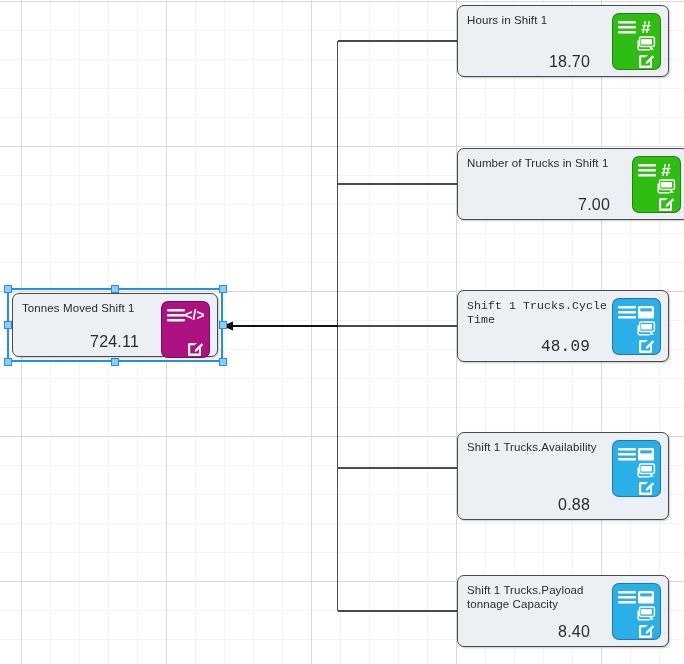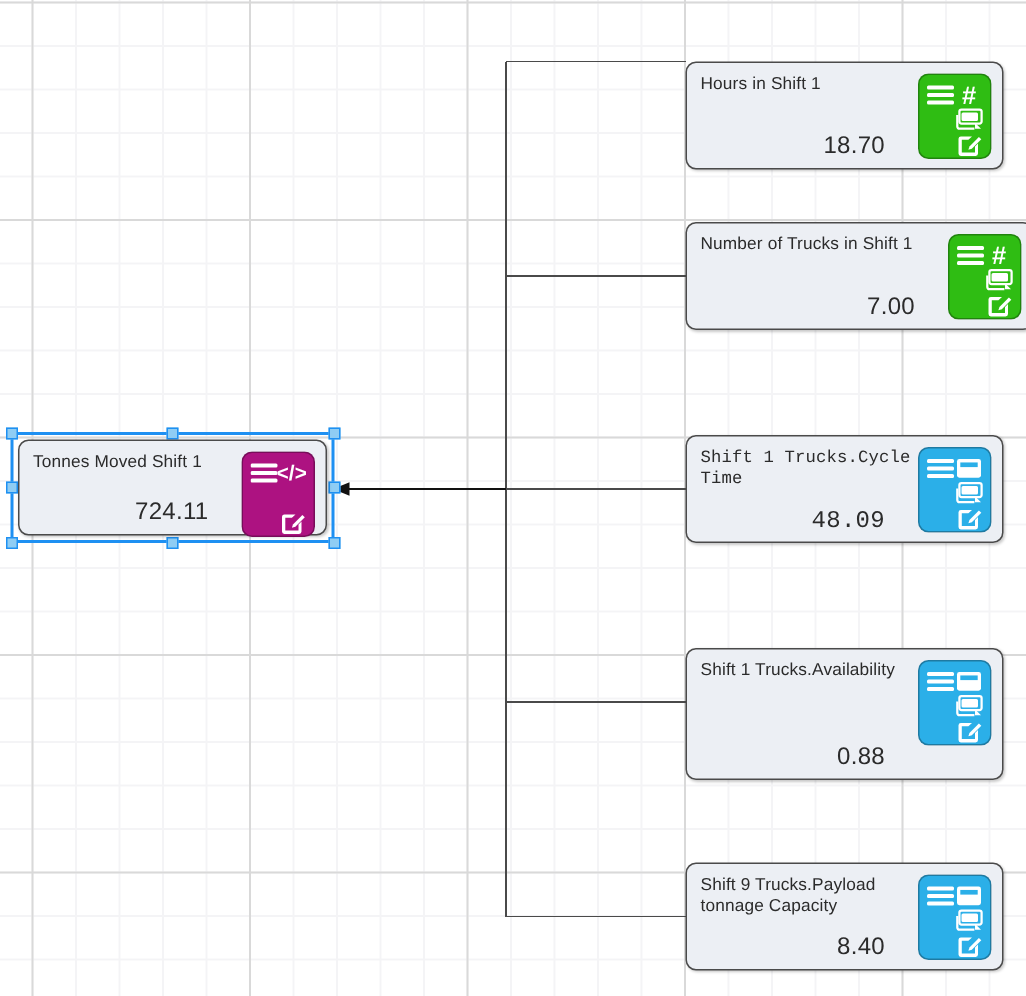--- a/index.html
+++ b/index.html
@@ -169,21 +169,21 @@
       <span class="ic ic-edit">
         <svg width="17" height="16" viewBox="0 0 17 16">
           <path d="M1 3.5 A1.6 1.6 0 0 1 2.6 2 H10 L7.6 4.2 H3.2 V12.6 H12 V8.6 L14 6.6 V13.4
                    A1.6 1.6 0 0 1 12.4 15 H2.6 A1.6 1.6 0 0 1 1 13.4 Z" fill="#ffffff"></path>
           <path d="M8.3 8.6 L14.6 2.3 L16.2 3.9 L9.9 10.2 L7.6 10.9 Z" fill="#ffffff"></path>
         </svg>
       </span>
     </div>
   </div>
 
-  <div class="node" style="left:457px; top:5px; width:212px; height:72px;margin-top:36px;">
+  <div class="node" style="left:457px; top:5px; width:212px; height:72px;">
     <div class="node-title">Hours in Shift 1</div>
     <div class="node-value">18.70</div>
     <div class="badge green">
       <span class="ic ic-menu">
         <svg width="19" height="15" viewBox="0 0 19 15">
           <rect x="0" y="1" width="18" height="2.6" rx="1" fill="#ffffff"></rect>
           <rect x="0" y="6" width="18" height="2.6" rx="1" fill="#ffffff"></rect>
           <rect x="0" y="11" width="18" height="2.6" rx="1" fill="#ffffff"></rect>
         </svg>
       </span>
@@ -316,21 +316,21 @@
         <svg width="17" height="16" viewBox="0 0 17 16">
           <path d="M1 3.5 A1.6 1.6 0 0 1 2.6 2 H10 L7.6 4.2 H3.2 V12.6 H12 V8.6 L14 6.6 V13.4
                    A1.6 1.6 0 0 1 12.4 15 H2.6 A1.6 1.6 0 0 1 1 13.4 Z" fill="#ffffff"></path>
           <path d="M8.3 8.6 L14.6 2.3 L16.2 3.9 L9.9 10.2 L7.6 10.9 Z" fill="#ffffff"></path>
         </svg>
       </span>
     </div>
   </div>
 
   <div class="node" style="left:457px; top:575px; width:212px; height:72px;">
-    <div class="node-title">Shift 9 Trucks.Payload tonnage Capacity</div>
+    <div class="node-title">Shift 1 Trucks.Payload tonnage Capacity</div>
     <div class="node-value">8.40</div>
     <div class="badge blue">
       <span class="ic ic-menu">
         <svg width="19" height="15" viewBox="0 0 19 15">
           <rect x="0" y="1" width="18" height="2.6" rx="1" fill="#ffffff"></rect>
           <rect x="0" y="6" width="18" height="2.6" rx="1" fill="#ffffff"></rect>
           <rect x="0" y="11" width="18" height="2.6" rx="1" fill="#ffffff"></rect>
         </svg>
       </span>
       <span class="ic ic-kind">

